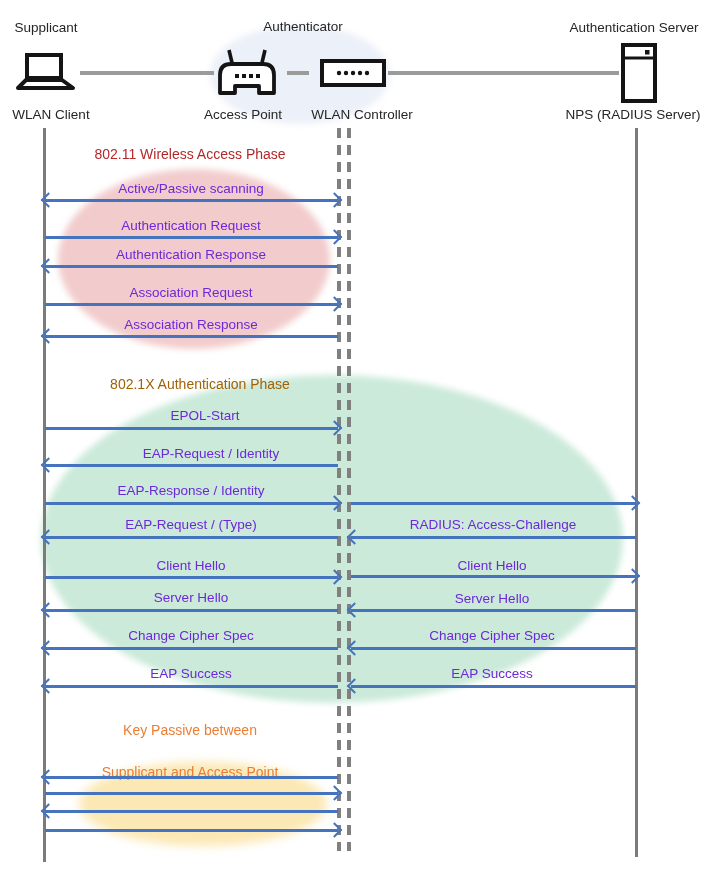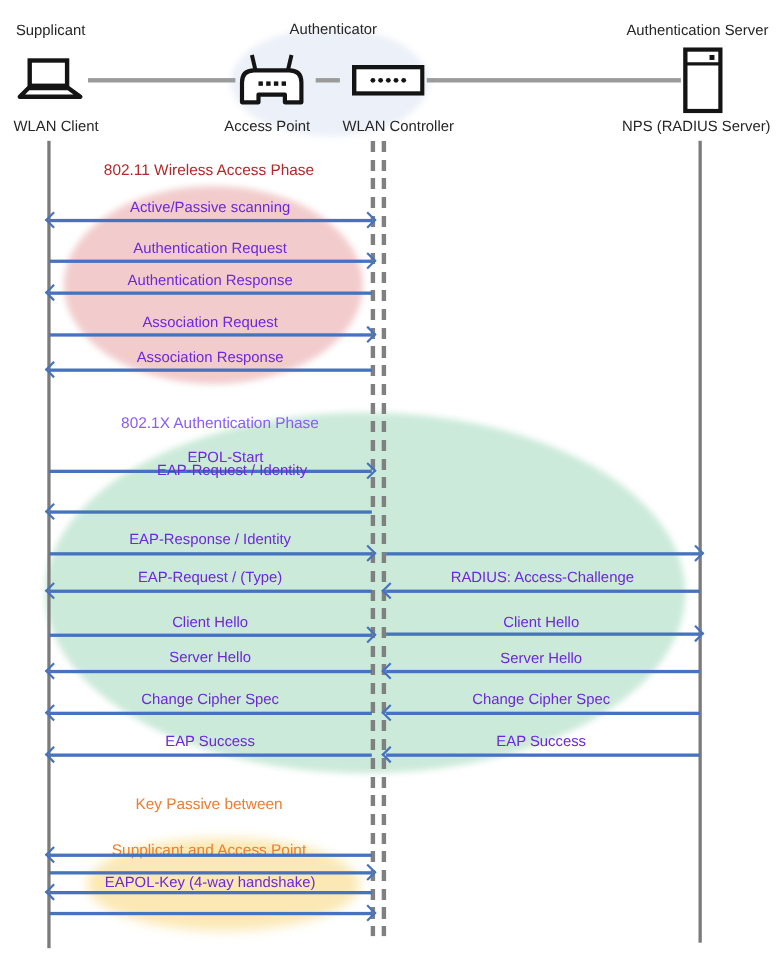--- a/index.html
+++ b/index.html
@@ -26,21 +26,21 @@
   
   .msg-label { position:absolute; transform:translateX(-50%); white-space:nowrap;
     font-size:13.5px; color:#6d28d9; line-height:16px; }
   .role-label { position:absolute; transform:translateX(-50%); white-space:nowrap;
     font-size:13.5px; color:#262626; }
   .dev-label { position:absolute; transform:translateX(-50%); white-space:nowrap;
     font-size:13.5px; color:#262626; }
   .phase-title { position:absolute; transform:translateX(-50%); white-space:nowrap;
     font-size:14px; }
   .phase-red    { color:#b3282a; }
-  .phase-green  { color:#8b5cf6; }
+  .phase-green  { color:#a16207; }
   .phase-orange { color:#ed7d31; }
   .icon { position:absolute; }
   svg { display:block; }
 </style>
 </head>
 <body>
 
 <div id="stage">
 
   <div class="ellipse el-header" style="left:210px;top:25px;width:180px;height:99px;"></div>
@@ -130,21 +130,21 @@
   <div class="msg-label" style="left:191px;top:317px;">Association Response</div>
   <div class="arrow" style="left:45px;top:335px;width:293px;">
       <span class="head l"></span>
     </div>
 
   <div class="msg-label" style="left:205px;top:408px;">EPOL-Start</div>
   <div class="arrow" style="left:45px;top:427px;width:293px;">
       <span class="head r"></span>
     </div>
 
-  <div class="msg-label" style="left:191px;top:420px;padding-left:40px;">EAP-Request / Identity</div>
+  <div class="msg-label" style="left:191px;top:446px;padding-left:40px;">EAP-Request / Identity</div>
   <div class="arrow" style="left:45px;top:464px;width:293px;">
       <span class="head l"></span>
     </div>
 
   <div class="msg-label" style="left:191px;top:483px;">EAP-Response / Identity</div>
   <div class="arrow" style="left:45px;top:502px;width:293px;">
       <span class="head r"></span>
     </div>
   <div class="arrow" style="left:351px;top:502px;width:285px;">
       <span class="head r"></span>
@@ -194,21 +194,20 @@
   <div class="arrow" style="left:351px;top:685px;width:285px;">
       <span class="head l"></span>
     </div>
 
   <div class="arrow" style="left:45px;top:776px;width:293px;">
       <span class="head l"></span>
     </div>
   <div class="arrow" style="left:45px;top:792px;width:293px;">
       <span class="head r"></span>
     </div>
-  <div class="msg-label" style="left:191px;top:794px;">EAPOL-Key (4-way handshake)</div>
   <div class="arrow" style="left:45px;top:810px;width:293px;">
       <span class="head l"></span>
     </div>
   <div class="arrow" style="left:45px;top:829px;width:293px;">
       <span class="head r"></span>
     </div>
 
 </div>
 
 </body></html>

